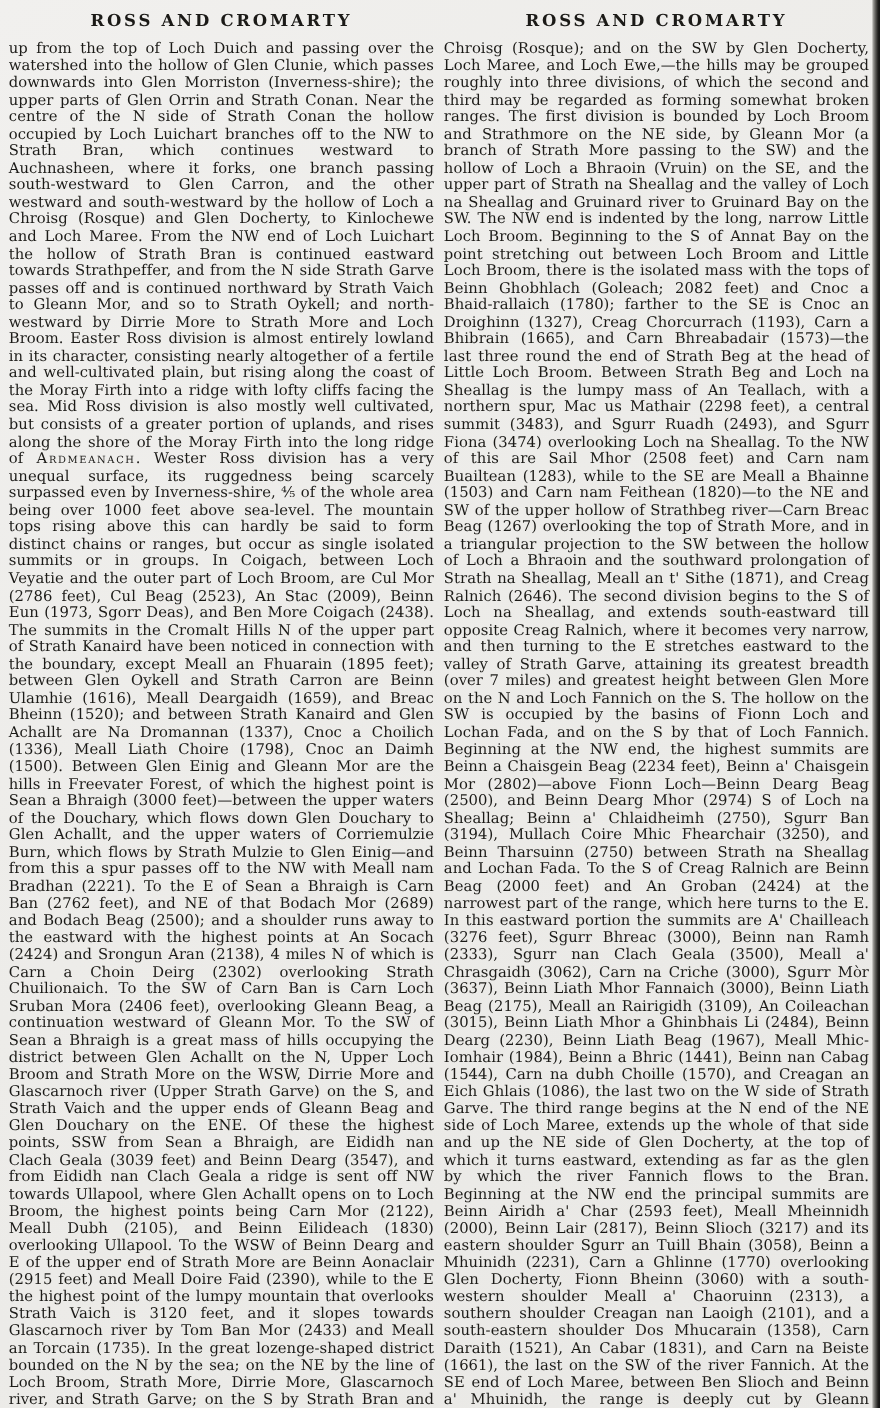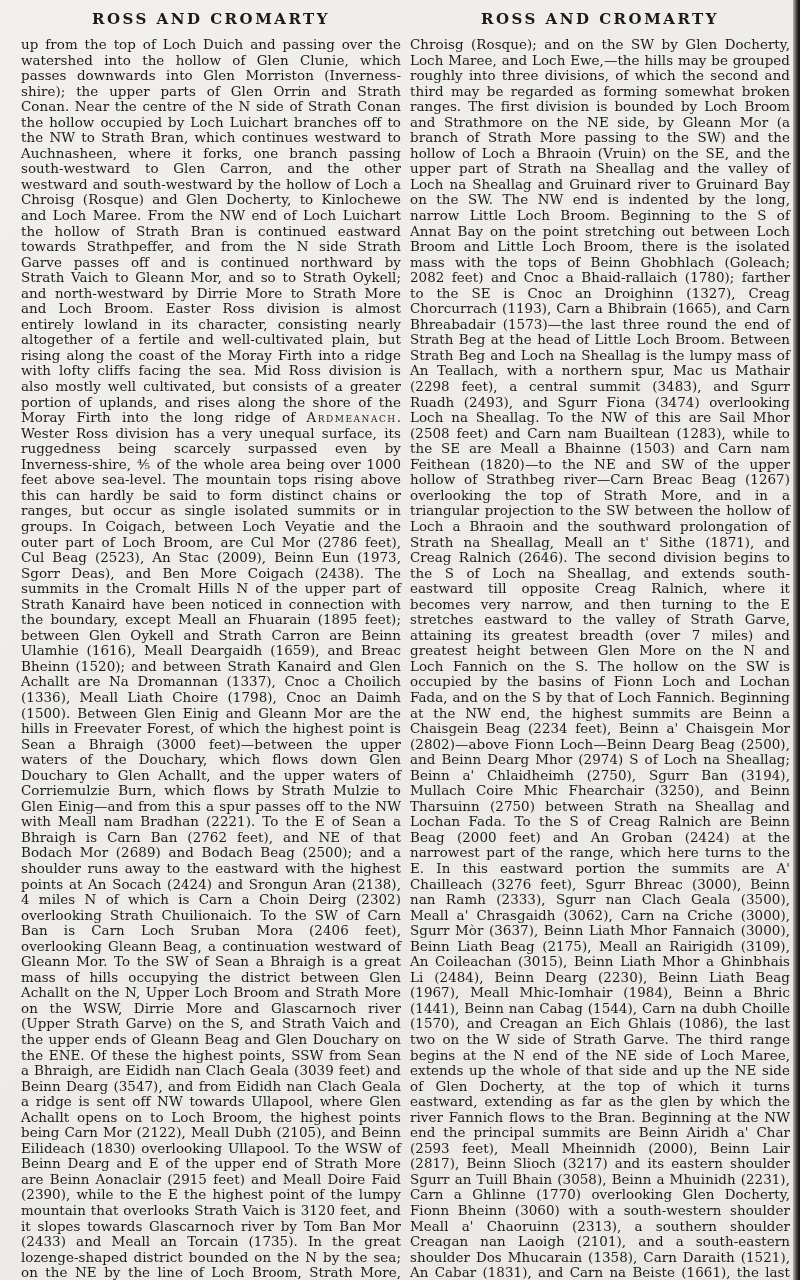--- a/index.html
+++ b/index.html
@@ -12,21 +12,21 @@
     width:800px;height:1280px;
     background:var(--paper);
     font-family:"DejaVu Serif","Liberation Serif",serif;
     color:var(--ink);
     overflow:hidden;
   }
   .page{
     position:relative;
     width:800px;height:1280px;
     box-sizing:border-box;
-    padding:6px 10px 0 21px;
+    padding:6px 10px 0 8px;
     background:linear-gradient(135deg,#f1f0ee 0%,#edecE9 45%,#e9e8e5 100%);
     overflow:hidden;
   }
   .scan-edge{
     position:absolute;top:0;right:0;bottom:0;width:7px;
     background:linear-gradient(to right,#b9b8b4 0%,#6a6965 35%,var(--edge) 75%,#111 100%);
     z-index:5;
   }
   .columns{
     display:flex;

